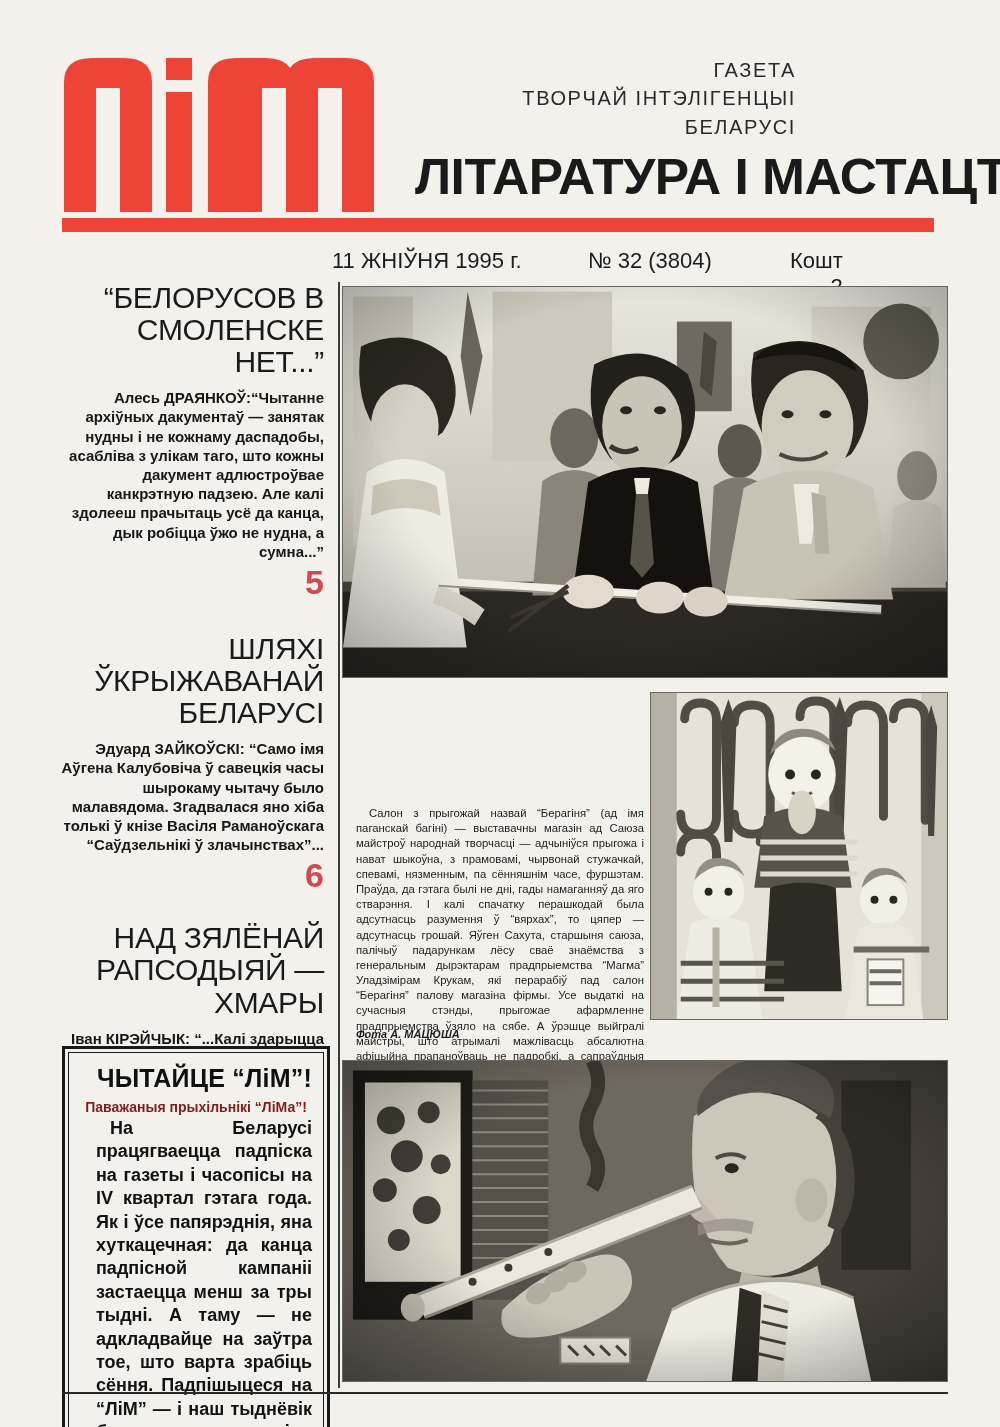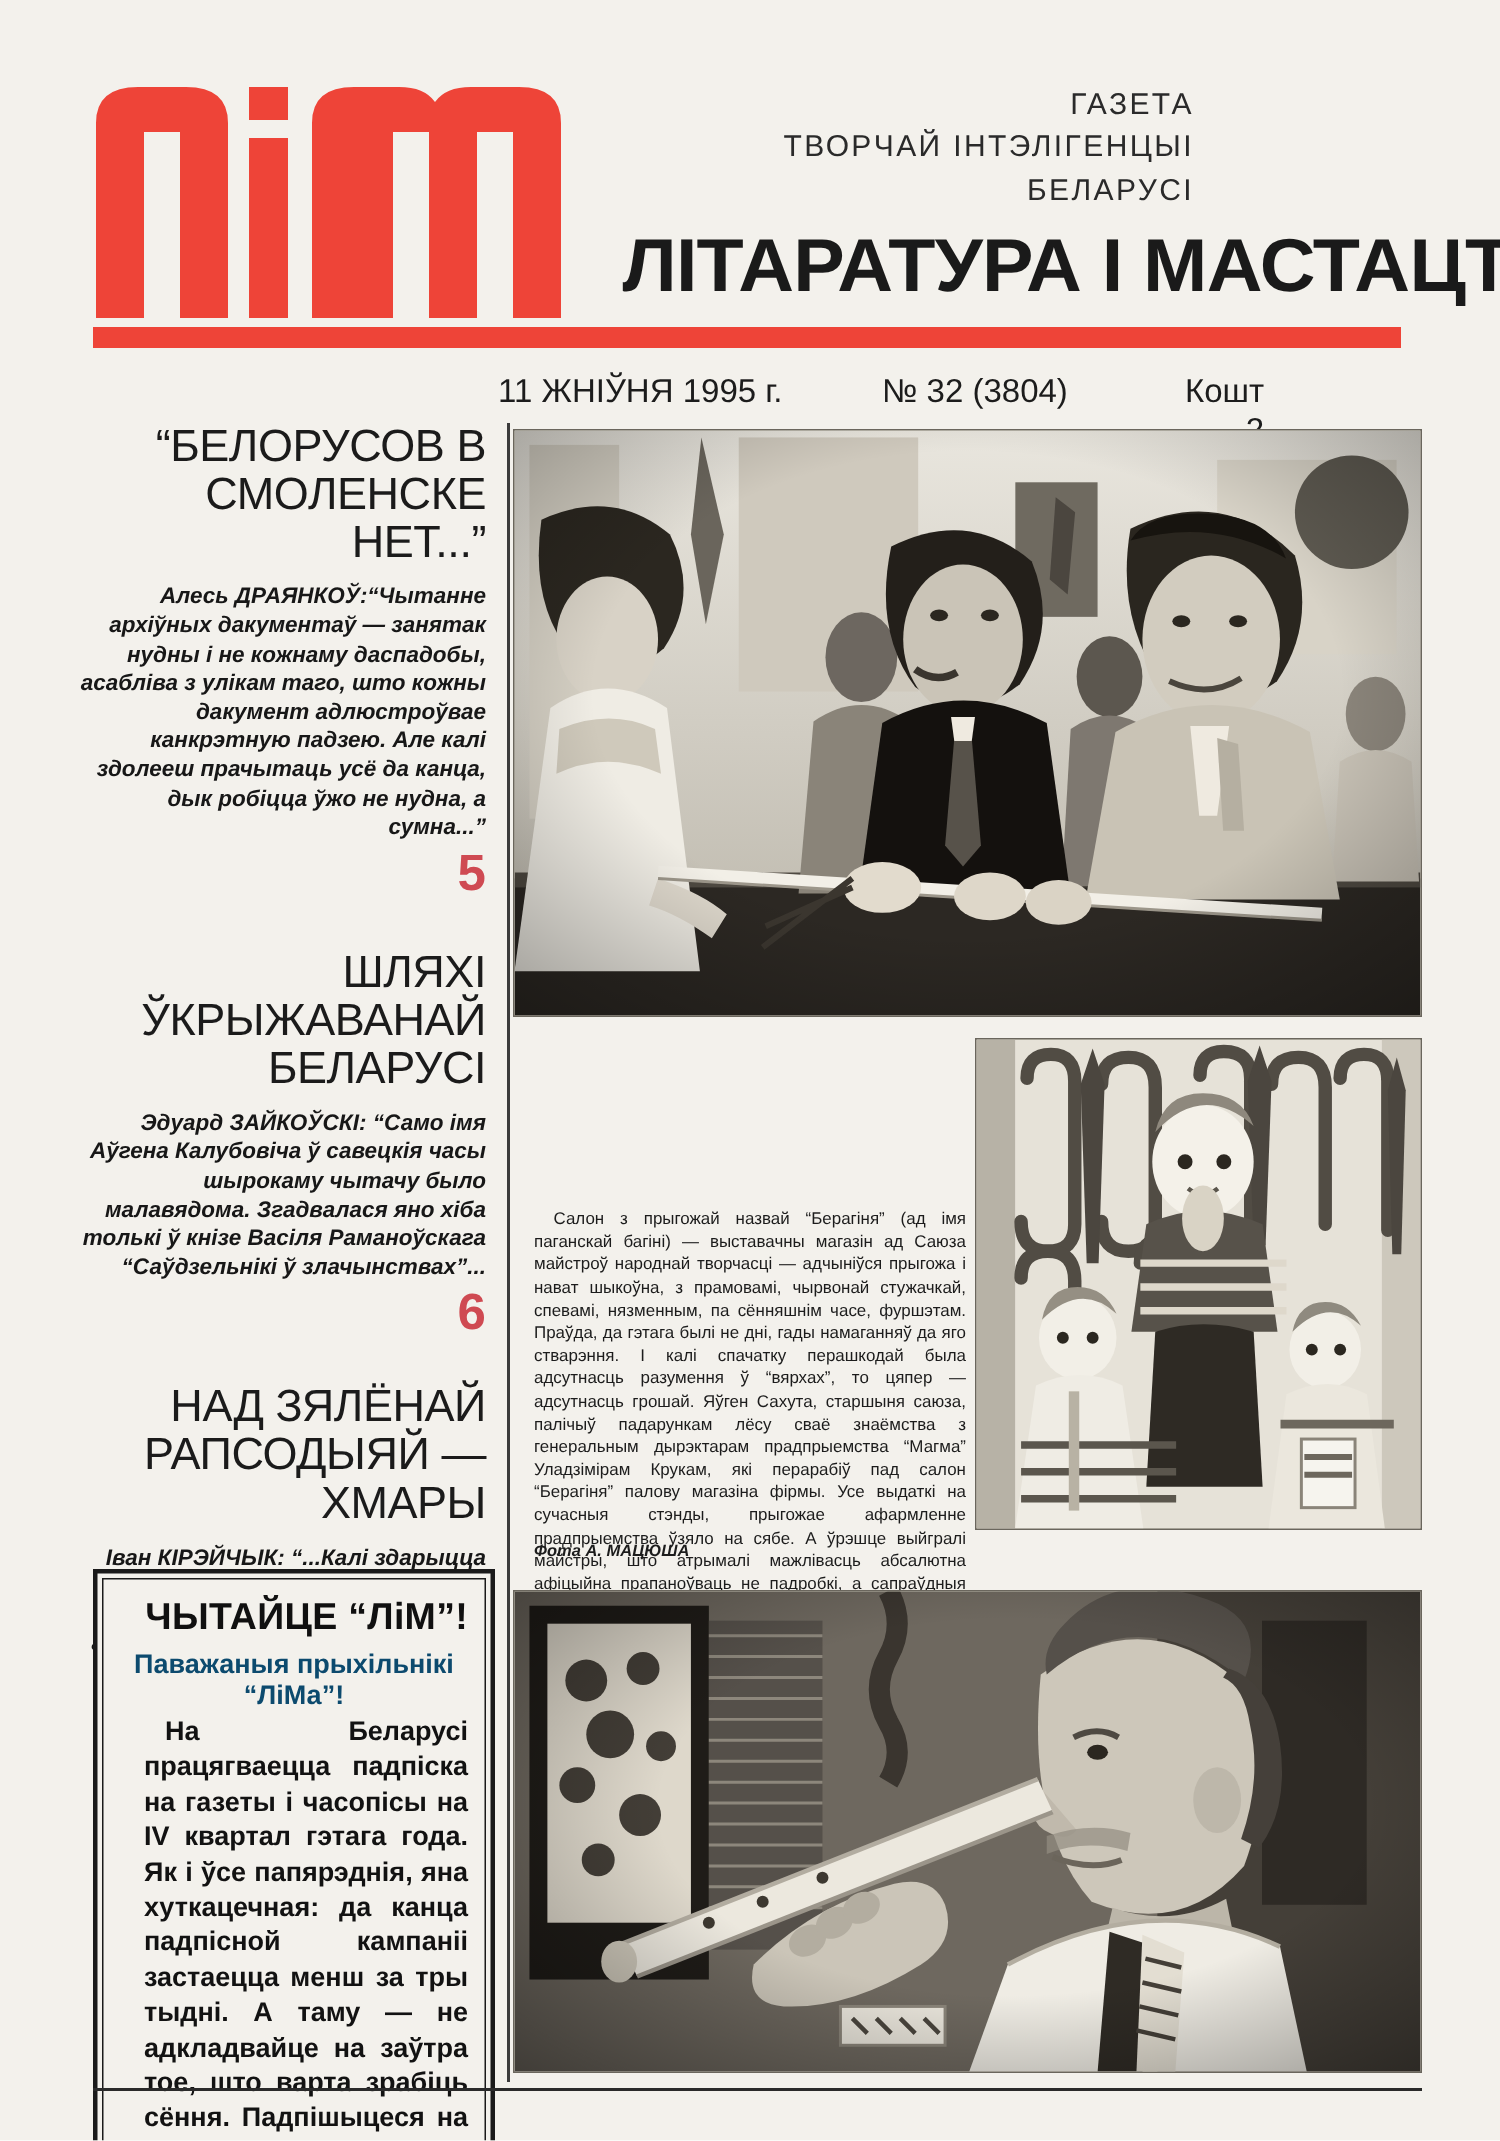--- a/index.html
+++ b/index.html
@@ -93,21 +93,20 @@
     color: #1b1b1b;
     font-weight: 400;
     letter-spacing: -0.3px;
     margin: 0 0 10px 0;
   }
   .teaser-body {
     text-align: right;
     font-size: 15px;
     line-height: 1.28;
     font-weight: bold;
-    font-style: italic;
     color: #171717;
     margin: 0;
   }
   .teaser-page {
     text-align: right;
     font-size: 34px;
     font-weight: bold;
     color: #cf4a52;
     line-height: 1;
     margin: 4px 0 0 0;
@@ -131,23 +130,23 @@
   .subs-title {
     text-align: right;
     font-size: 25px;
     font-weight: bold;
     color: #101010;
     margin: 2px 0 6px 0;
     letter-spacing: 0.2px;
   }
   .subs-lead {
     text-align: center;
-    font-size: 18px;
-    font-weight: bold;
-    color: #0c4a6e;
+    font-size: 14px;
+    font-weight: bold;
+    color: #7f1d1d;
     margin: 0 0 2px 0;
   }
   .subs-p {
     text-align: justify;
     font-size: 18px;
     line-height: 1.3;
     font-weight: bold;
     color: #121212;
     margin: 0 0 3px 16px;
     text-indent: 14px;

